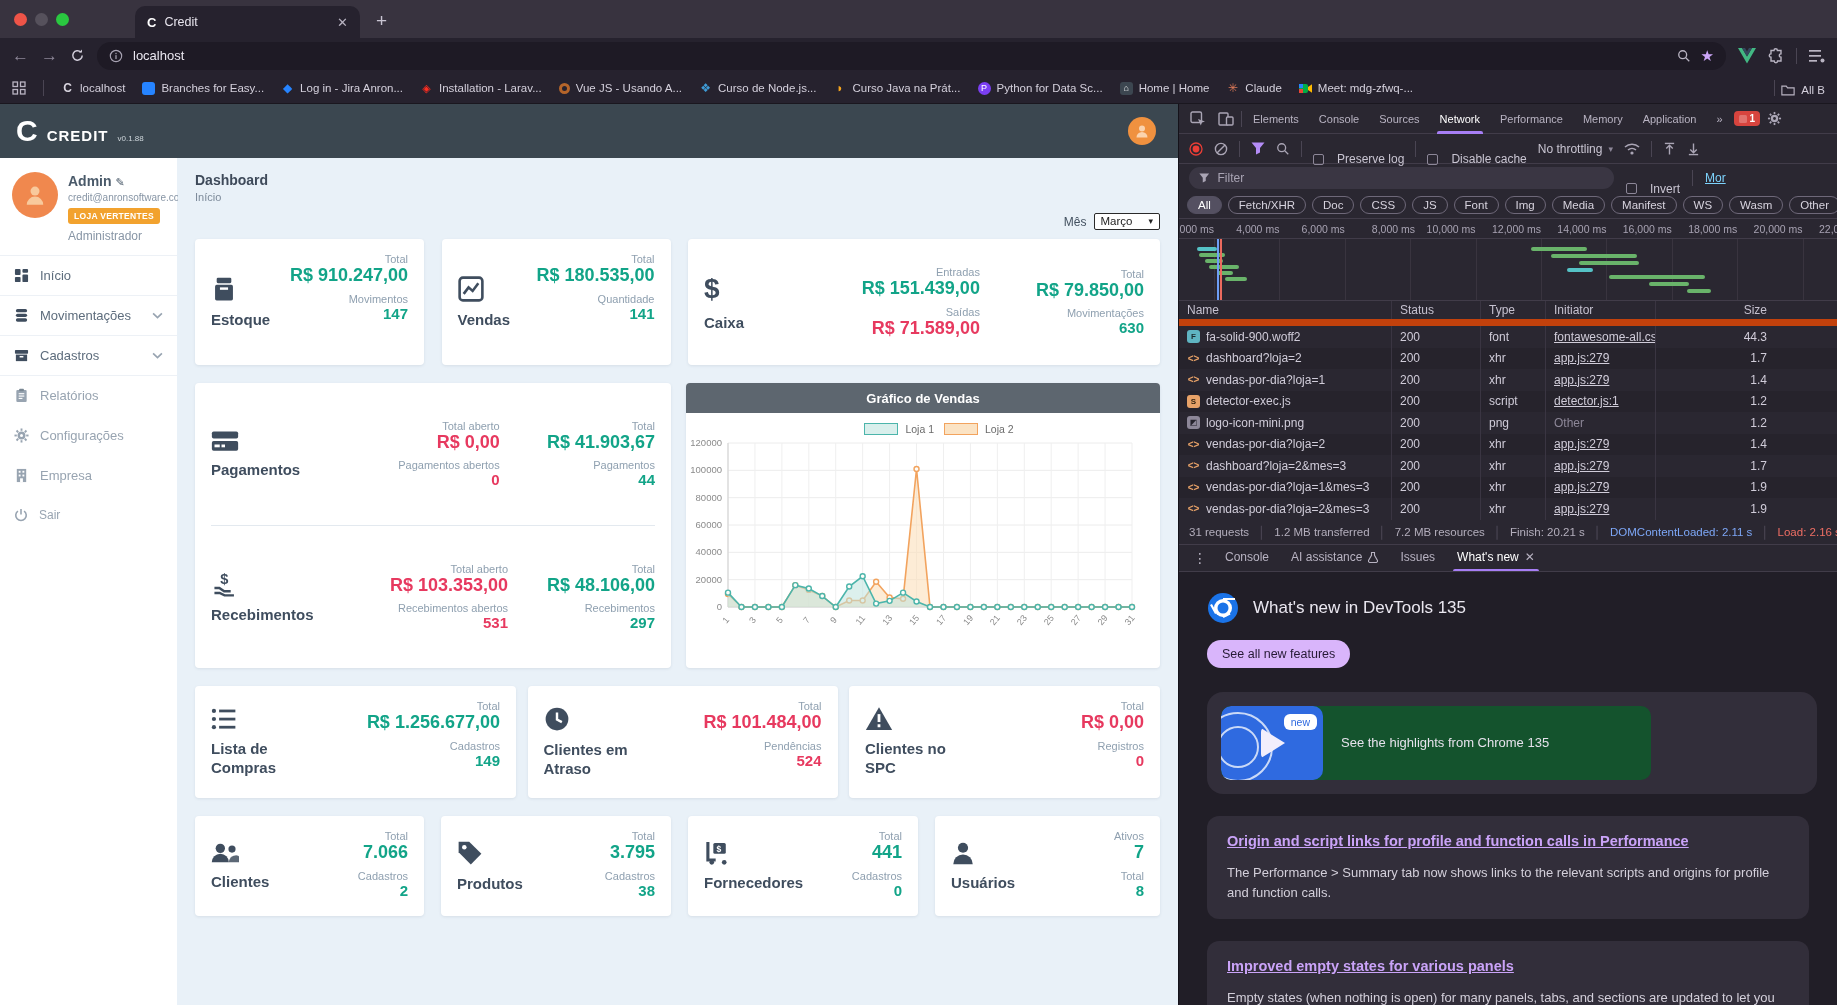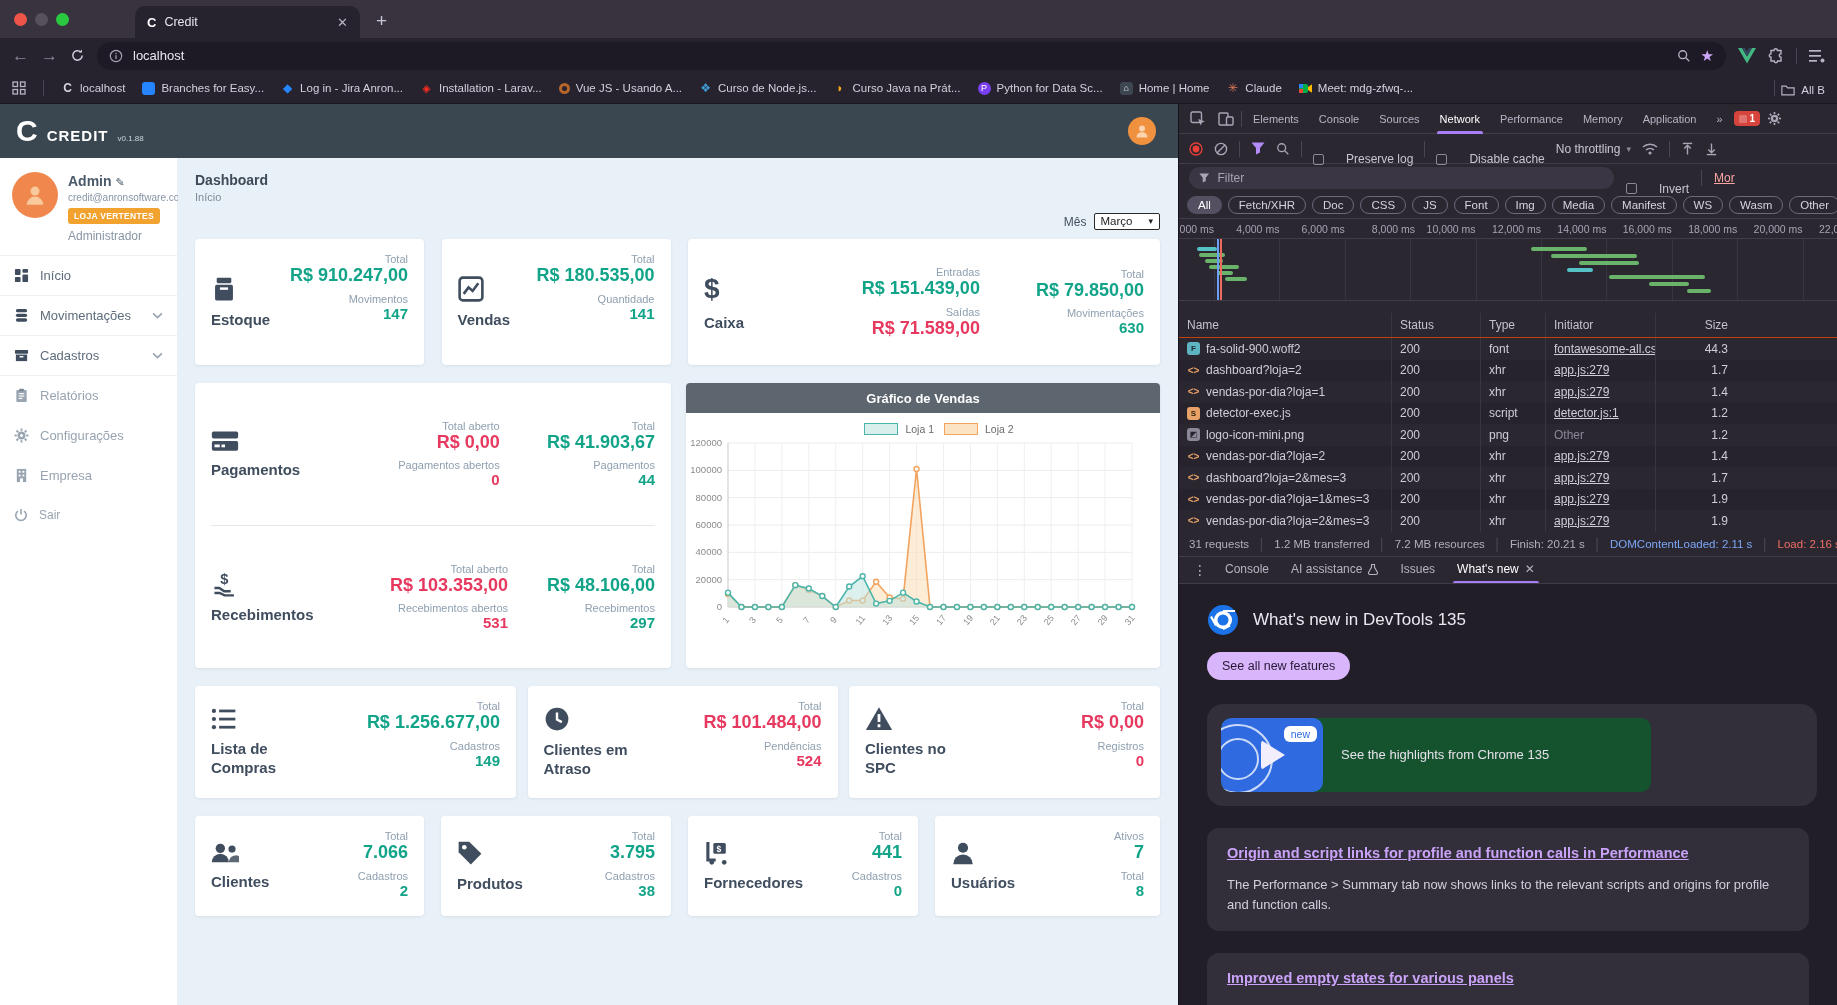--- a/index.html
+++ b/index.html
@@ -104,44 +104,44 @@
   .devtools { flex:1; background:#2a2731; border-left:1px solid #15121a; display:flex; flex-direction:column; color:#d2cedb; min-width:0; }
   .dtrow { display:flex; align-items:center; border-bottom:1px solid #413c49; flex:none; }
   .dt-tabs { height:30px; padding:0 6px; gap:2px; }
   .dticon { color:#aaa5b5; padding:0 5px; display:flex; align-items:center; }
   .dttab { padding:0 9px; font-size:11px; color:#b8b3c2; height:30px; line-height:30px; position:relative; white-space:nowrap; }
   .dttab.act { color:#fff; }
   .dttab.act::after { content:""; position:absolute; left:6px; right:6px; bottom:0; height:3px; border-radius:2px 2px 0 0; background:#a77ef5; }
   .errbadge { background:#d7443e; color:#fff; font-size:10px; font-weight:bold; border-radius:4px; padding:2px 5px; display:flex; align-items:center; gap:3px; }
   .dt-net { height:30px; padding:0 10px; gap:11px; }
   .cb { width:11px; height:11px; border:1px solid #8d8798; border-radius:2px; flex:none; }
-  .cblbl { font-size:12px; color:#c9c5d2; display:flex; align-items:center; gap:22px; white-space:nowrap;margin-top:21px; }
+  .cblbl { font-size:12px; color:#c9c5d2; display:flex; align-items:center; gap:13px; white-space:nowrap;margin-top:21px; }
   .throt { font-size:12px; color:#c9c5d2; display:flex; align-items:center; gap:6px; white-space:nowrap; }
   .dt-filter { height:28px; padding:0 10px; gap:12px; border-bottom:none; }
   .fpill { flex:1; max-width:425px; height:22px; background:#3a3643; border-radius:11px; display:flex; align-items:center; gap:8px; padding:0 10px; }
   .fpill input { background:transparent; border:none; outline:none; color:#d2cedb; font-size:12px; width:100%; font-family:inherit; }
   .fpill input::placeholder { color:#a9a4b4; }
-  .morecut { font-size:12px; color:#fca5a5; white-space:nowrap; overflow:hidden;text-decoration:underline; }
+  .morecut { font-size:12px; color:#7dd3fc; white-space:nowrap; overflow:hidden;text-decoration:underline; }
   .dt-chips { height:27px; padding:0 8px; gap:6px; overflow:hidden; }
   .chip { font-size:11.5px; color:#d7d3de; border:1px solid #6e6879; border-radius:11px; padding:2px 10px; white-space:nowrap; }
   .chip.sel { background:#545061; border-color:#545061; color:#fff; }
   .dt-ruler { height:20px; position:relative; font-size:10.5px; color:#a8a3b3; overflow:hidden; }
   .rlab { position:absolute; top:4px; transform:translateX(-100%); white-space:nowrap; }
   .dt-ov { height:62px; position:relative; overflow:hidden; }
   .ovgrid { position:absolute; top:0; bottom:0; width:1px; background:#39343f; }
   .ovbar { position:absolute; height:4px; border-radius:2px; }
   .ovbar.green{background:#69b36a;} .ovbar.teal{background:#55c2c6;}
   .ovline { position:absolute; top:0; bottom:0; width:1.5px; }
   .ovline.blue{background:#6d9ef6;} .ovline.red{background:#ec6a5e;}
 
   .nettable { flex:none; font-size:12px; }
   .nhead, .nrow { display:flex; align-items:center; }
-  .nhead { height:25px; color:#c5c1cf; border-bottom:1px solid #c2410c;margin-top:12px; }
+  .nhead { height:25px; color:#c5c1cf; border-bottom:7px solid #c2410c; }
   .ncol { padding-left:8px; border-right:1px solid #3a3542; height:100%; display:flex; align-items:center; overflow:hidden; white-space:nowrap; }
-  .c-name{width:213px;} .c-status{width:89px;} .c-type{width:65px;} .c-init{width:110px;} .c-size{flex:1; border-right:none; justify-content:flex-end; padding-right:109px;}
+  .c-name{width:213px;} .c-status{width:89px;} .c-type{width:65px;} .c-init{width:110px;} .c-size{flex:1; border-right:none; justify-content:flex-end; padding-right:70px;}
   .nrow { height:21.5px; color:#d0ccd9; }
   .nrow:nth-child(odd){ background:#26232c; }
   .ric { width:13px; height:13px; border-radius:3px; display:inline-flex; align-items:center; justify-content:center; font-size:8px; font-weight:bold; margin-right:6px; flex:none; }
   .ric.font{background:#5fb4c2; color:#1c2a2e;}
   .ric.xhr{color:#e8a268; font-size:10px; background:transparent;}
   .ric.script{background:#e8a268; color:#33230f;}
   .ric.img{background:#8d8798; color:#26232c;}
   .ilink { text-decoration:underline; }
   .idim { color:#8d8798; }
 

